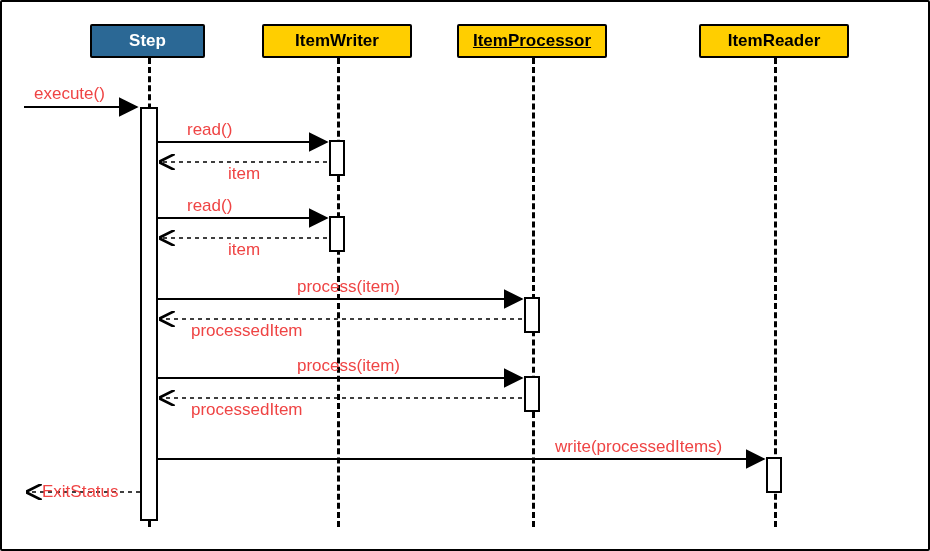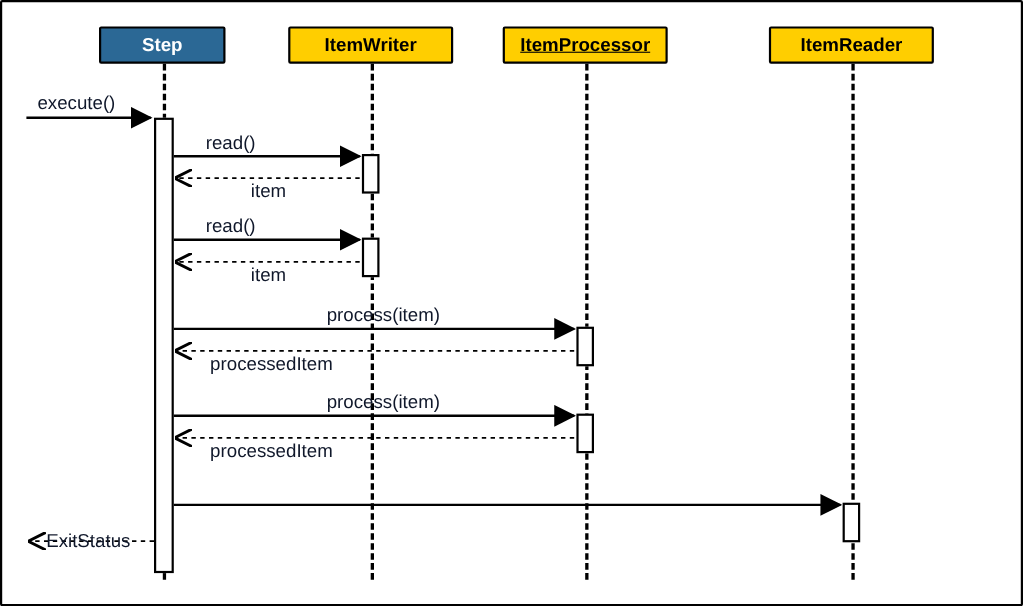--- a/index.html
+++ b/index.html
@@ -28,21 +28,21 @@
     position:absolute; width:16px;
     background:#fff; border:2px solid #000;
     box-sizing:border-box;
   }
 
   
   svg.arrows { position:absolute; top:0; left:0; width:930px; height:551px; overflow:visible; pointer-events:none; }
 
   
   .msg-label {
-    position:absolute; font-size:17px; color:#0f172a; white-space:nowrap;
+    position:absolute; font-size:17px; color:#ef4444; white-space:nowrap;
   }
 </style>
 </head>
 <body>
 
 <div class="frame">
 
   <div class="participant step" style="left:88px;  width:115px;">Step</div>
   <div class="participant actor" style="left:260px;">ItemWriter</div>
   <div class="participant actor" style="left:455px;text-decoration:underline;">ItemProcessor</div>
@@ -105,16 +105,17 @@
 
   <div class="msg-label" style="left:185px; top:194px;">read()</div>
   <div class="msg-label" style="left:226px; top:238px;">item</div>
 
   <div class="msg-label" style="left:295px; top:275px;">process(item)</div>
   <div class="msg-label" style="left:189px; top:319px;">processedItem</div>
 
   <div class="msg-label" style="left:295px; top:354px;">process(item)</div>
   <div class="msg-label" style="left:189px; top:398px;">processedItem</div>
 
+  <div class="msg-label" style="left:553px; top:435px;">write(processedItems)</div>
 
   <div class="msg-label" style="left:40px;  top:480px;text-align:center;">ExitStatus</div>
 
 </div>
 
 </body></html>

